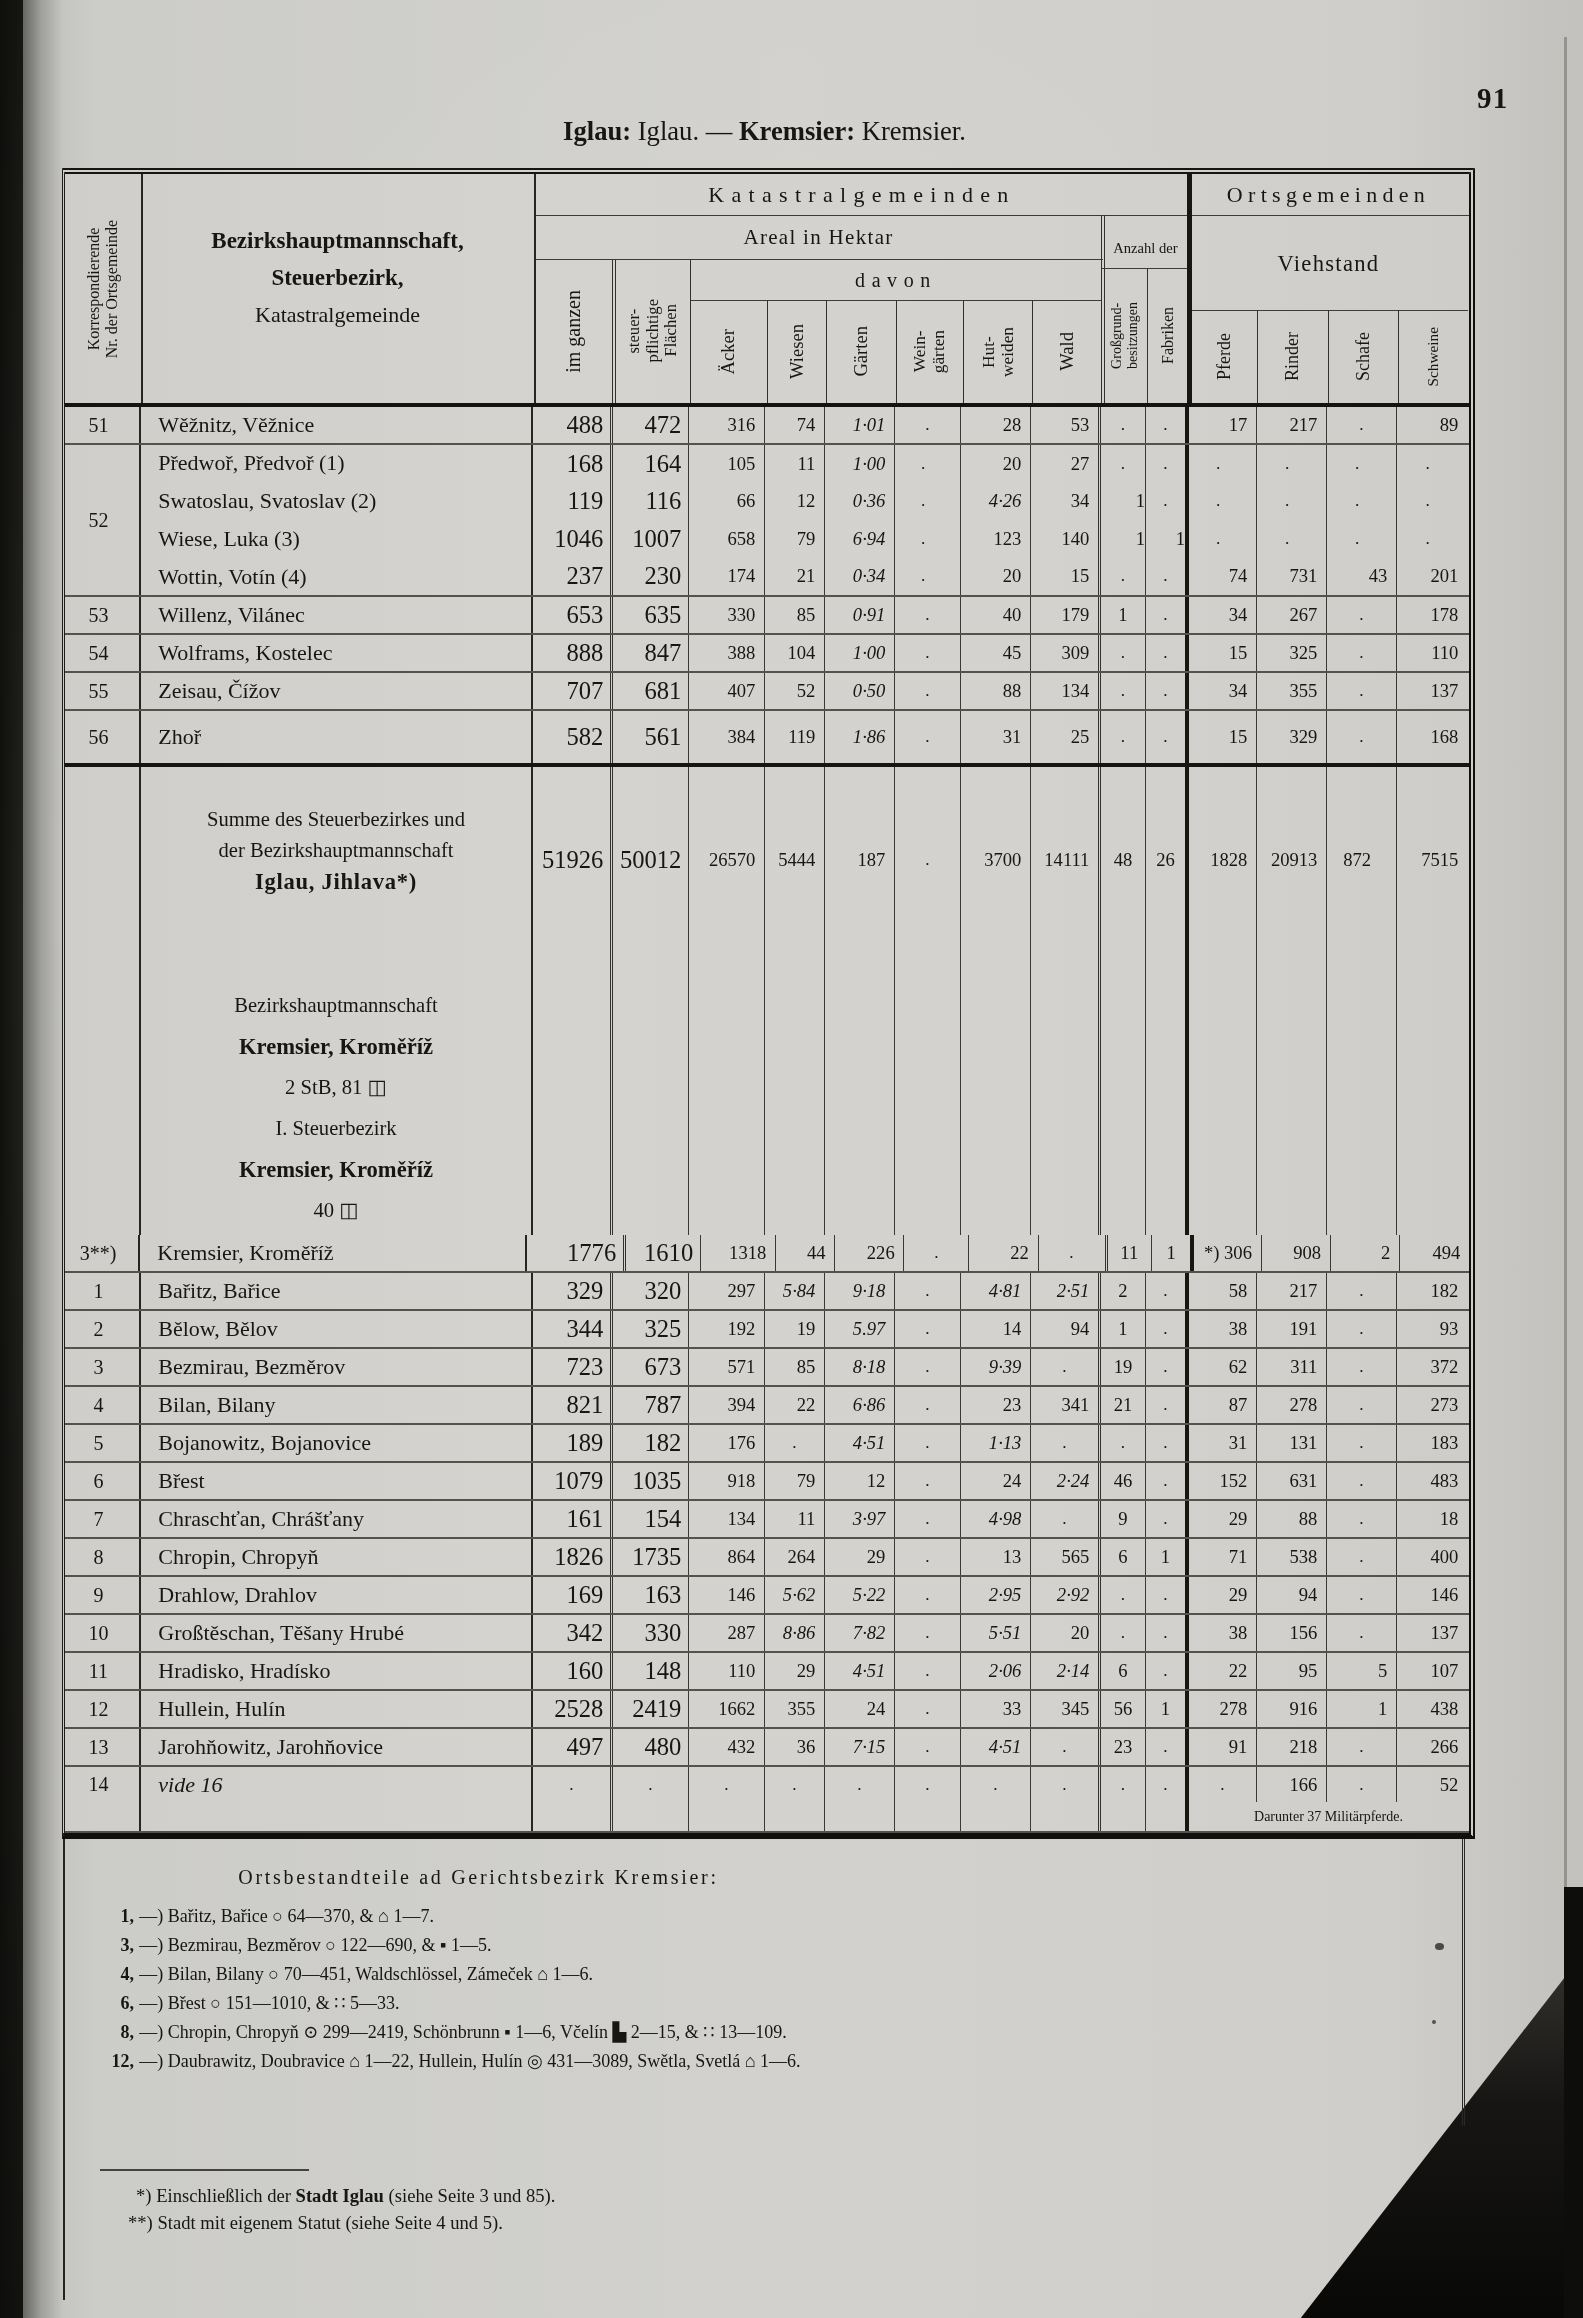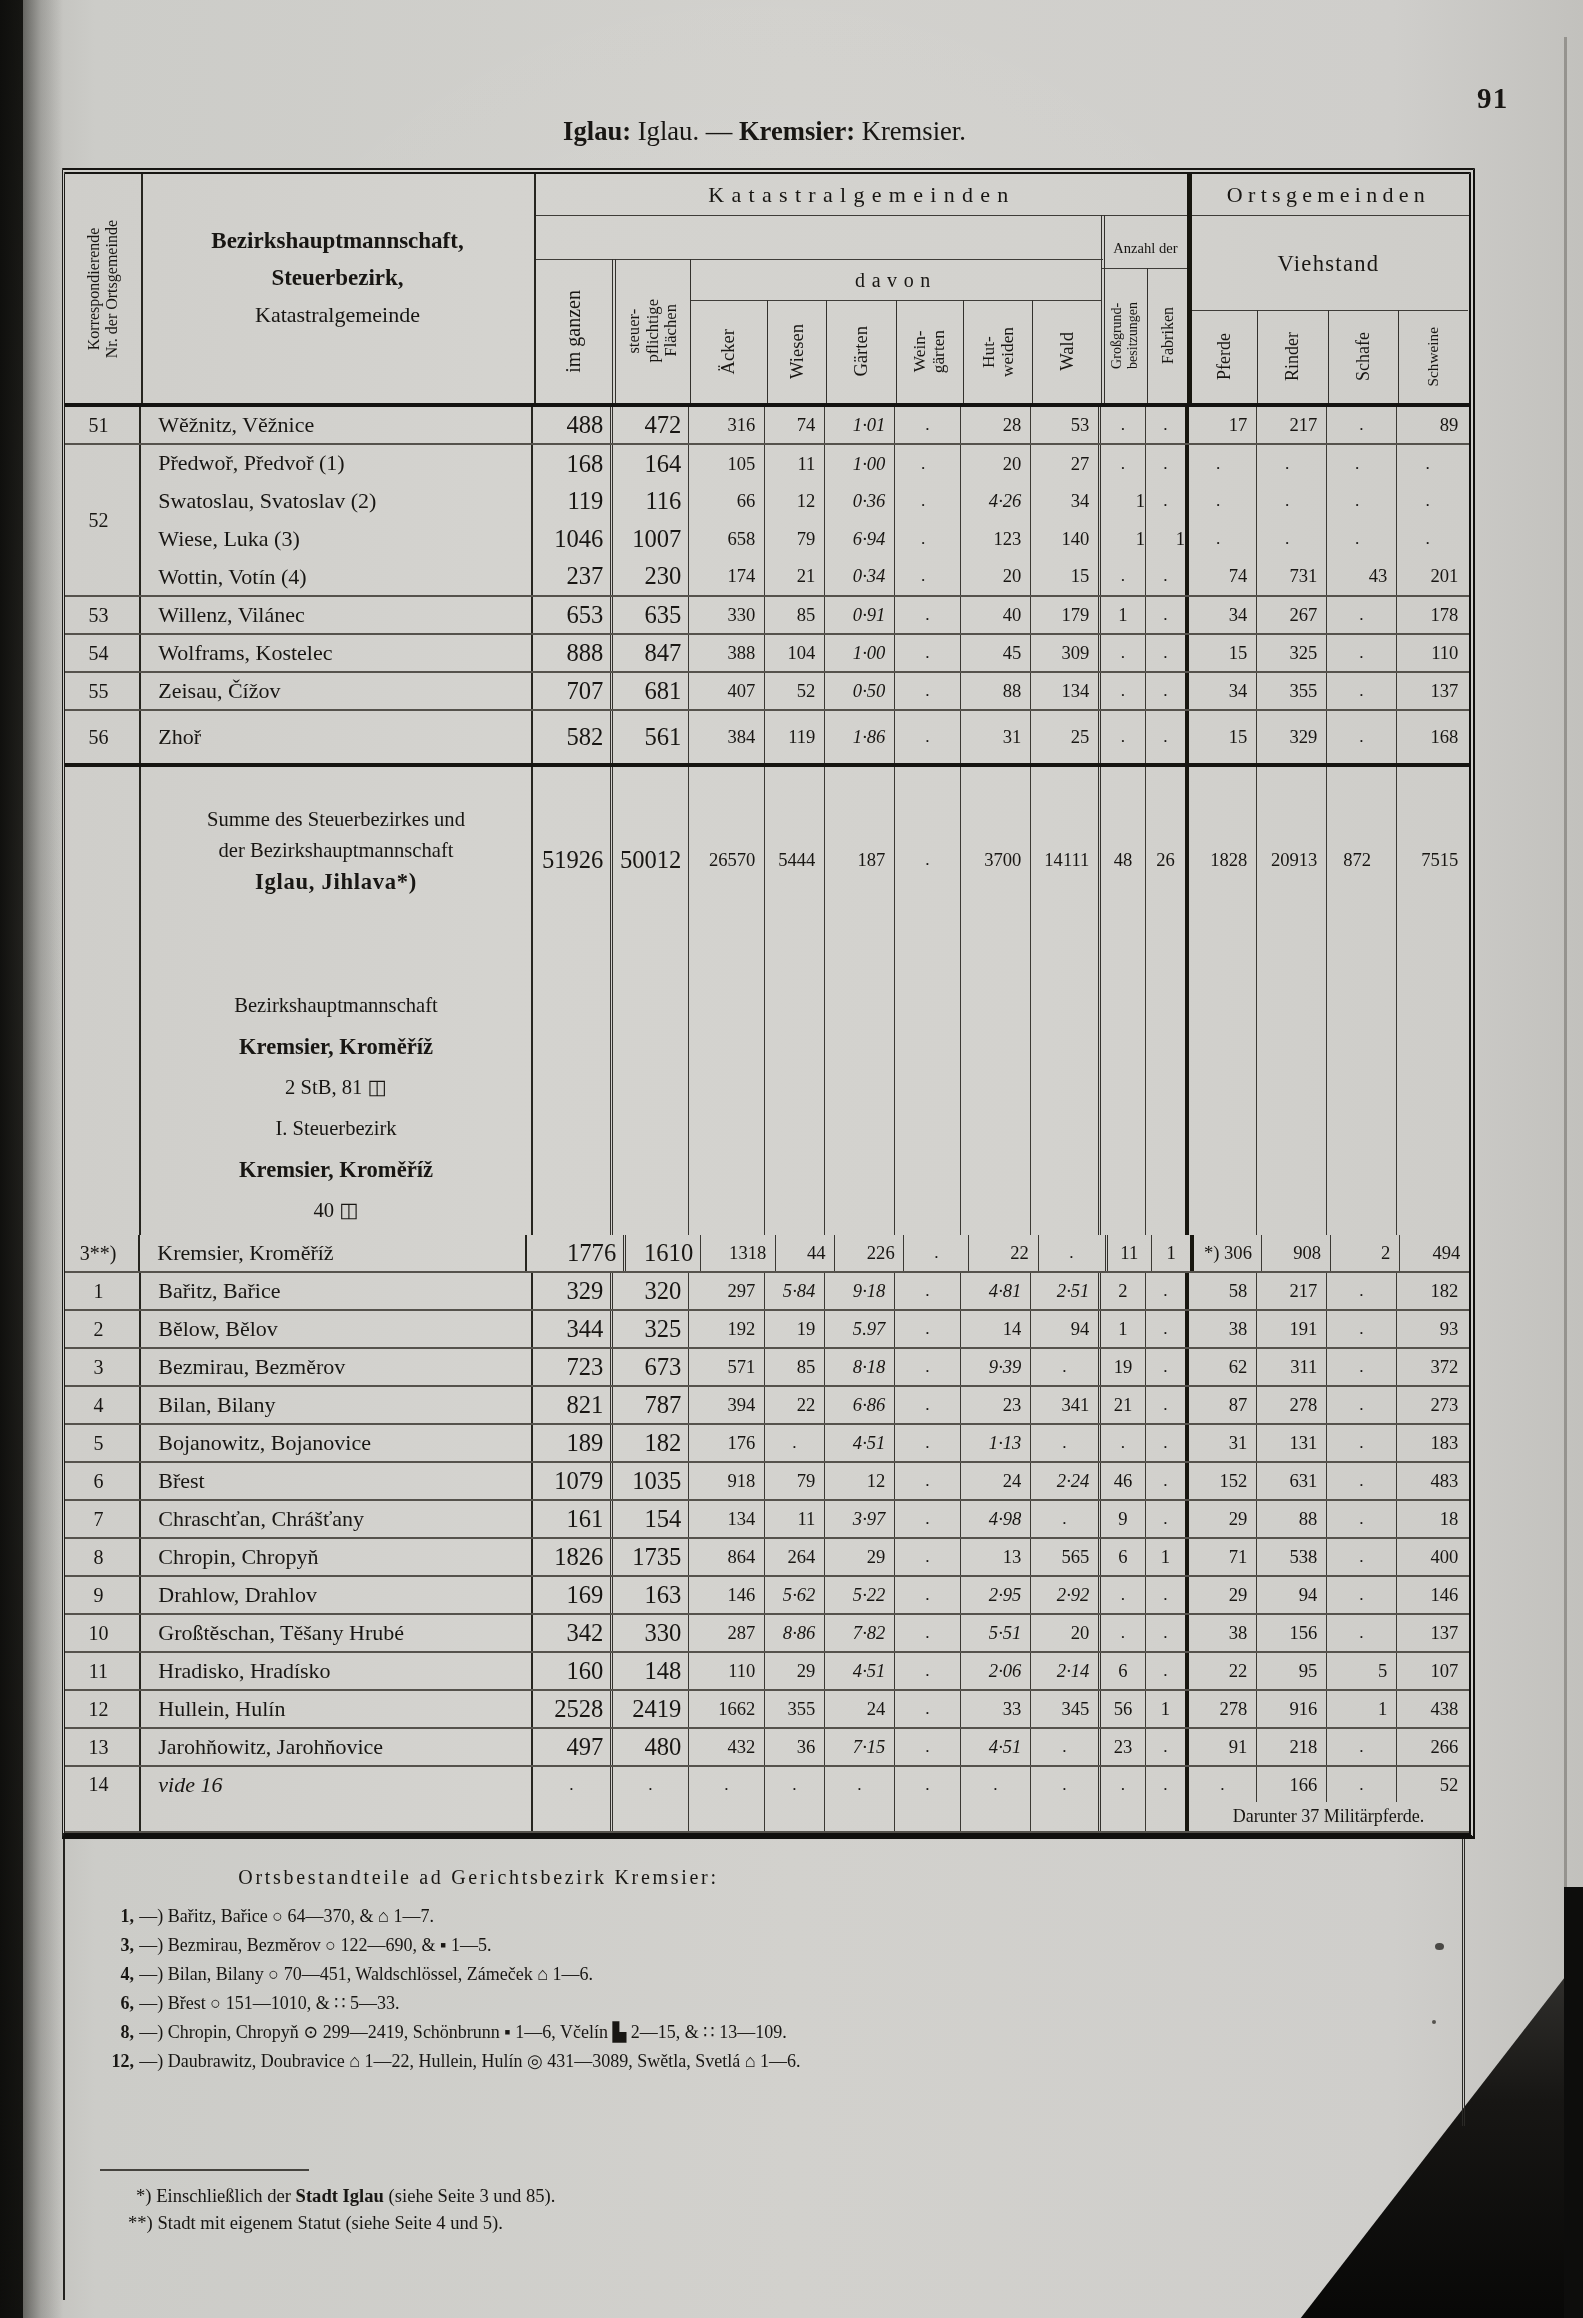--- a/index.html
+++ b/index.html
@@ -69,21 +69,21 @@
   .b9{border-right:3.3px double #33312d;}
   .b11{border-right:4.7px solid #17160f;}
   .b15{border-right:none;}
   .sum-name{flex-direction:column;justify-content:flex-start;padding-top:37px;align-items:center;}
   .sum-name .l{font-size:20.6px;line-height:31px;text-align:center;}
   .sum-name .lb{font-weight:bold;font-size:22.6px;letter-spacing:0.7px;}
   .sec-name{flex-direction:column;justify-content:flex-start;padding-top:33px;align-items:center;}
   .sec-name .l{font-size:20.6px;line-height:41px;text-align:center;}
   .sec-name .lb{font-weight:bold;font-size:22.6px;}
   .namecol-lines{display:flex;flex-direction:column;}
-  .note-cell{display:flex;flex-direction:column;align-items:center;justify-content:center;font-size:18px;}
+  .note-cell{display:flex;flex-direction:column;align-items:center;justify-content:center;font-size:14px;}
   
   .f-head{position:absolute;left:63px;top:1866px;width:831px;text-align:center;font-size:20px;letter-spacing:2.7px;}
   .f-entries{position:absolute;left:93px;top:1902px;width:1330px;}
   .f-entry{display:flex;line-height:29px;font-size:18px;}
   .f-entry .num{width:41px;text-align:right;font-weight:bold;flex:0 0 auto;}
   .f-entry .rest{padding-left:5.3px;white-space:nowrap;}
   .fn-rule{position:absolute;left:100px;top:2169px;width:209px;height:2px;background:#45433e;}
   .fn1{position:absolute;left:136px;top:2185px;font-size:18.6px;}
   .fn1 .b{font-weight:bold;}
   .fn2{position:absolute;left:128px;top:2212px;font-size:18.6px;}
@@ -107,20 +107,21 @@
   <div class="pagenum">91</div>
   <div class="title">
     <span class="b">Iglau:</span><span> Iglau. — </span><span class="b">Kremsier:</span><span> Kremsier.</span>
   </div>
 
   <div class="tframe">
     <div class="thead">
 
       <div class="hband" style="left:469px;top:0;width:656px;height:41px;font-size:22px;letter-spacing:7.3px;">Katastralgemeinden</div>
       <div class="hband" style="left:1124px;top:0;width:279px;height:41px;font-size:22px;letter-spacing:5.3px;">Ortsgemeinden</div>
+      <div class="hband" style="left:469px;top:44px;width:569px;height:39px;font-size:21px;letter-spacing:1.3px;">Areal in Hektar</div>
       <div class="hband" style="left:1037px;top:56px;width:87px;height:36px;font-size:14.6px;">Anzahl der</div>
       <div class="hband" style="left:1124px;top:47px;width:279px;height:86px;font-size:22.6px;letter-spacing:1.3px;">Viehstand</div>
       <div class="hband" style="left:625px;top:88px;width:412px;height:36px;font-size:20px;letter-spacing:6.6px;">davon</div>
 
       <div class="hl" style="left:469px;top:41px;width:935px;"></div>
       <div class="hl" style="left:469px;top:85px;width:569px;"></div>
       <div class="hl" style="left:1037px;top:94px;width:87px;"></div>
       <div class="hl" style="left:625px;top:126px;width:412px;"></div>
       <div class="hl" style="left:1124px;top:136px;width:279px;"></div>
 

